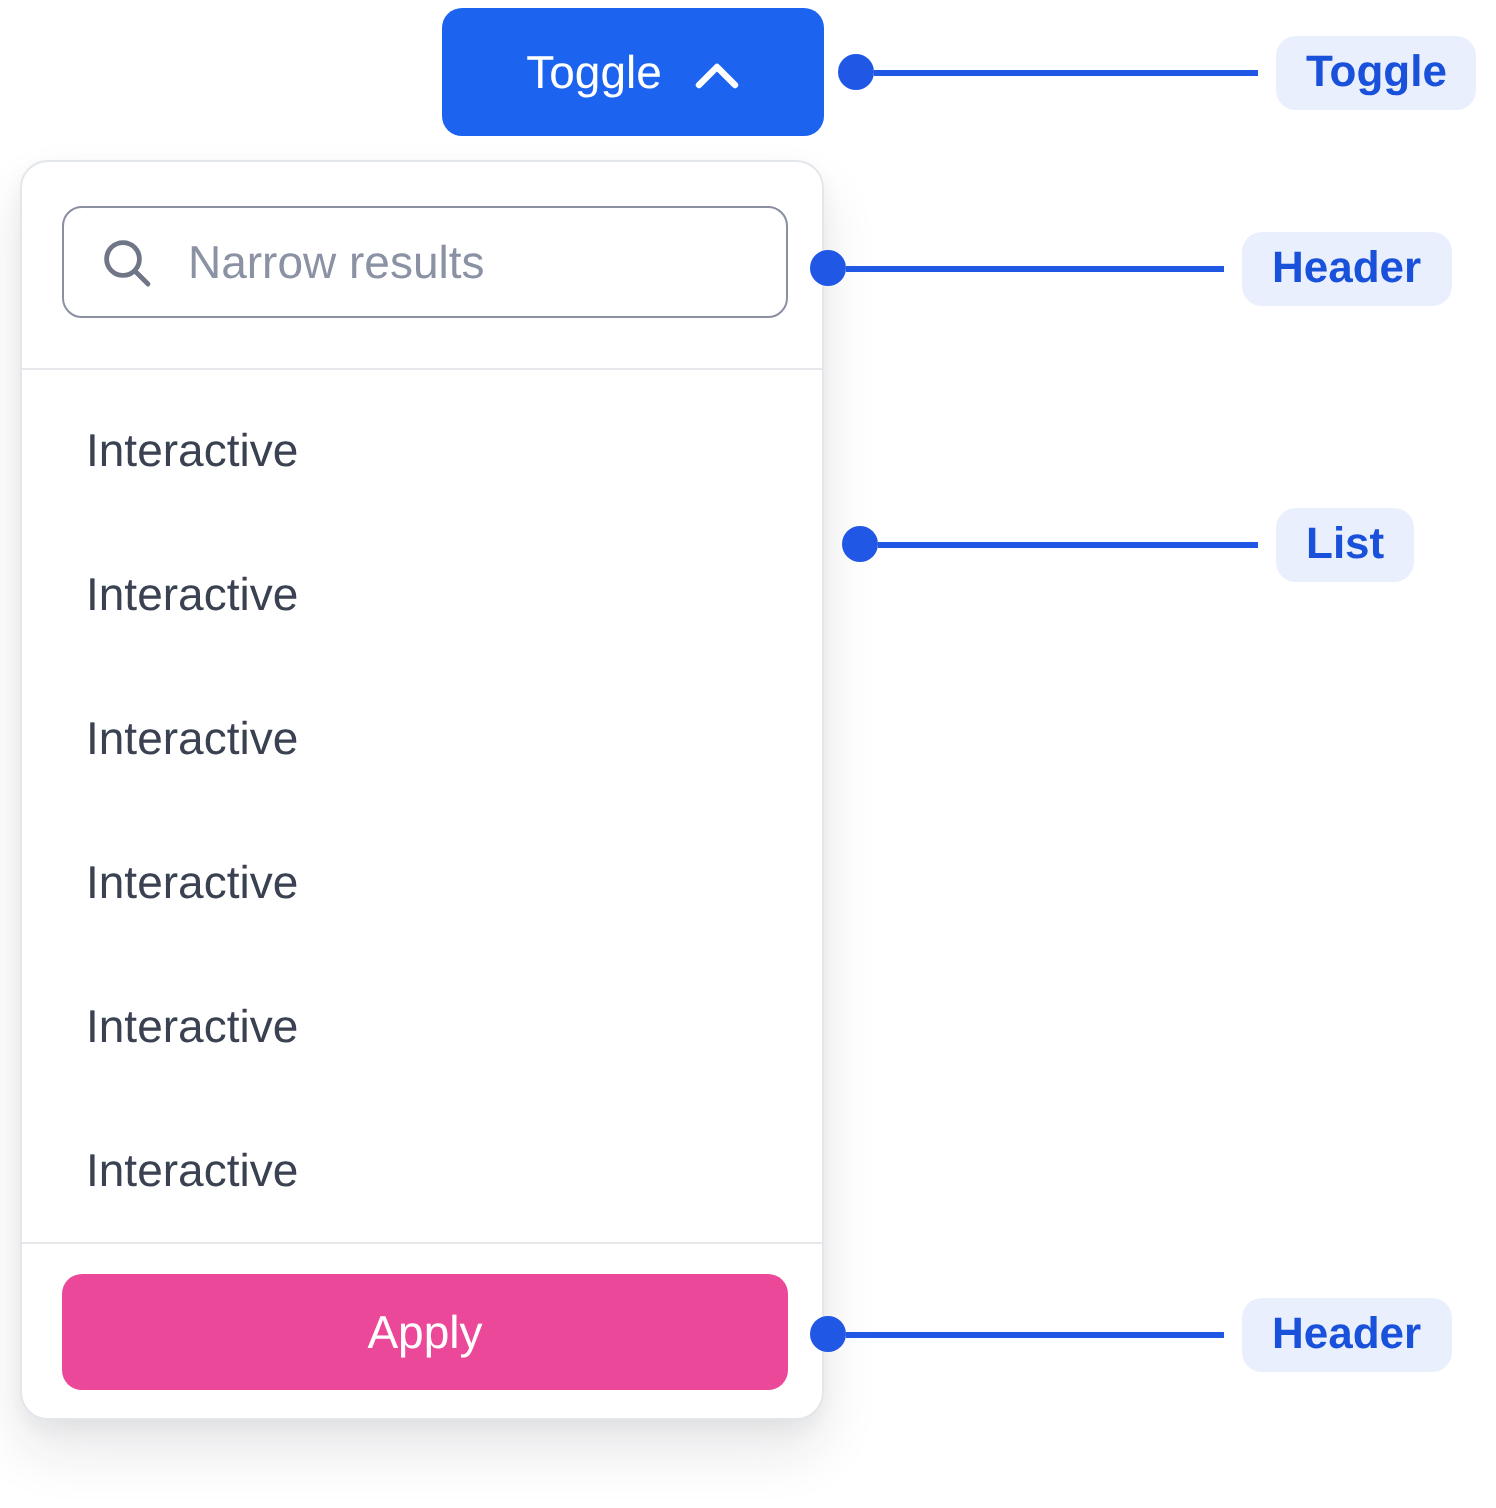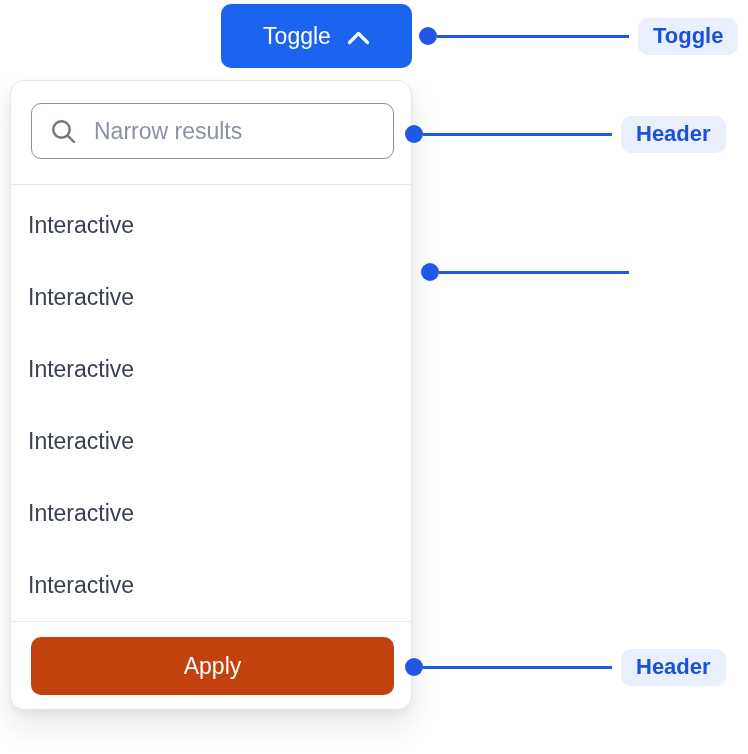--- a/index.html
+++ b/index.html
@@ -72,37 +72,37 @@
 
   .list {
     flex: 1 1 auto;
     border-top: 1px solid #E6E8EC;
     padding-top: 4px;
     overflow: hidden;
   }
   .list-item {
     height: 72px;
     display: flex; align-items: center;
-    padding-left: 17px;
+    padding-left: 32px;
     font-size: 23px;
     color: #3A4150;
     cursor: pointer;
   }
 
   .panel-footer {
     flex: 0 0 auto;
     height: 88px;
     border-top: 1px solid #E6E8EC;
     position: relative;
   }
   .apply-btn {
     position: absolute;
     left: 20px; right: 17px; top: 15px;
     height: 58px;
-    background: #c2410c;
+    background: #ec4899;
     border: none;
     border-radius: 10px;
     color: #ffffff;
     font-size: 23px; font-weight: 500;
     font-family: inherit;
     display: flex; align-items: center; justify-content: center;
     cursor: pointer;
   }
 
   
@@ -193,20 +193,21 @@
 
   <div class="annotation ann-header">
     <span class="dot"></span>
     <span class="line"></span>
     <span class="pill">Header</span>
   </div>
 
   <div class="annotation ann-list">
     <span class="dot"></span>
     <span class="line"></span>
+    <span class="pill">List</span>
   </div>
 
   <div class="annotation ann-footer">
     <span class="dot"></span>
     <span class="line"></span>
     <span class="pill">Header</span>
   </div>
 
 </div>
 

